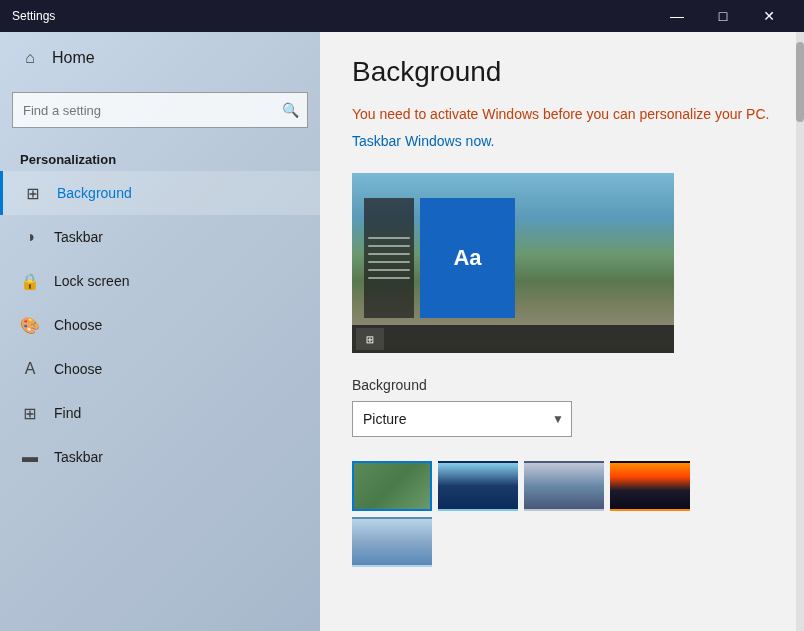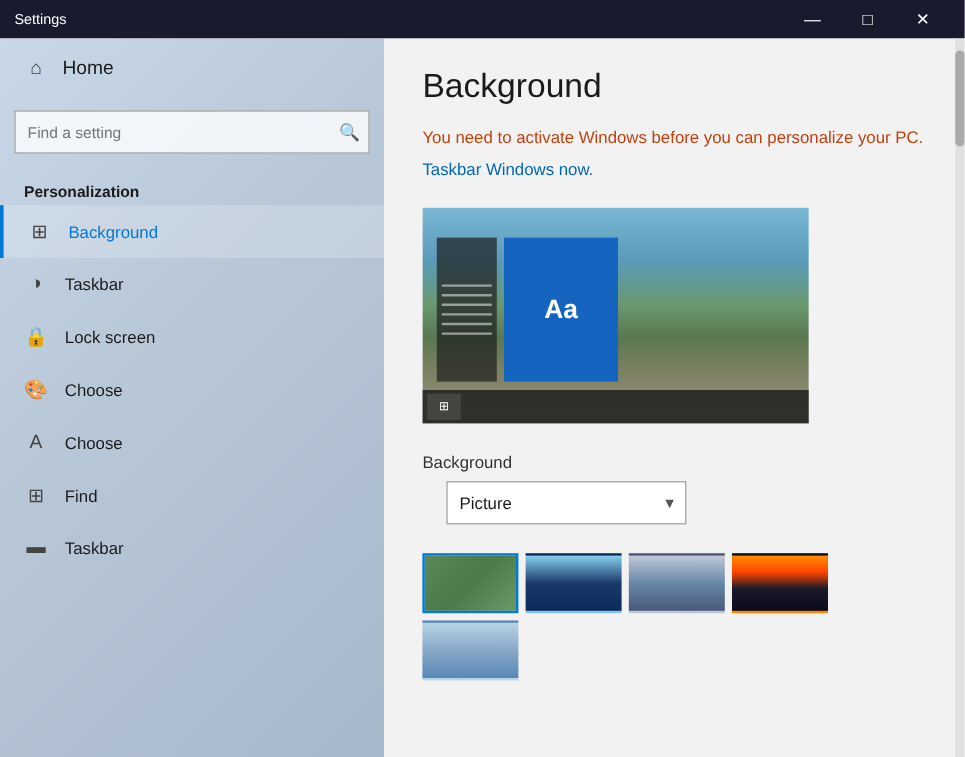--- a/index.html
+++ b/index.html
@@ -237,23 +237,22 @@
     }
 
     .field-label {
       font-size: 14px;
       color: #333;
       margin-bottom: 8px;
     }
 
     .select-wrapper {
       position: relative;
-      width: 200px;
+      width: 220px;
       margin-bottom: 24px;
-      margin-left: 20px;
     }
     .select-control {
       width: 100%;
       height: 36px;
       border: 1px solid #999;
       background: #fff;
       padding: 0 32px 0 10px;
       font-size: 14px;
       appearance: none;
       cursor: pointer;

